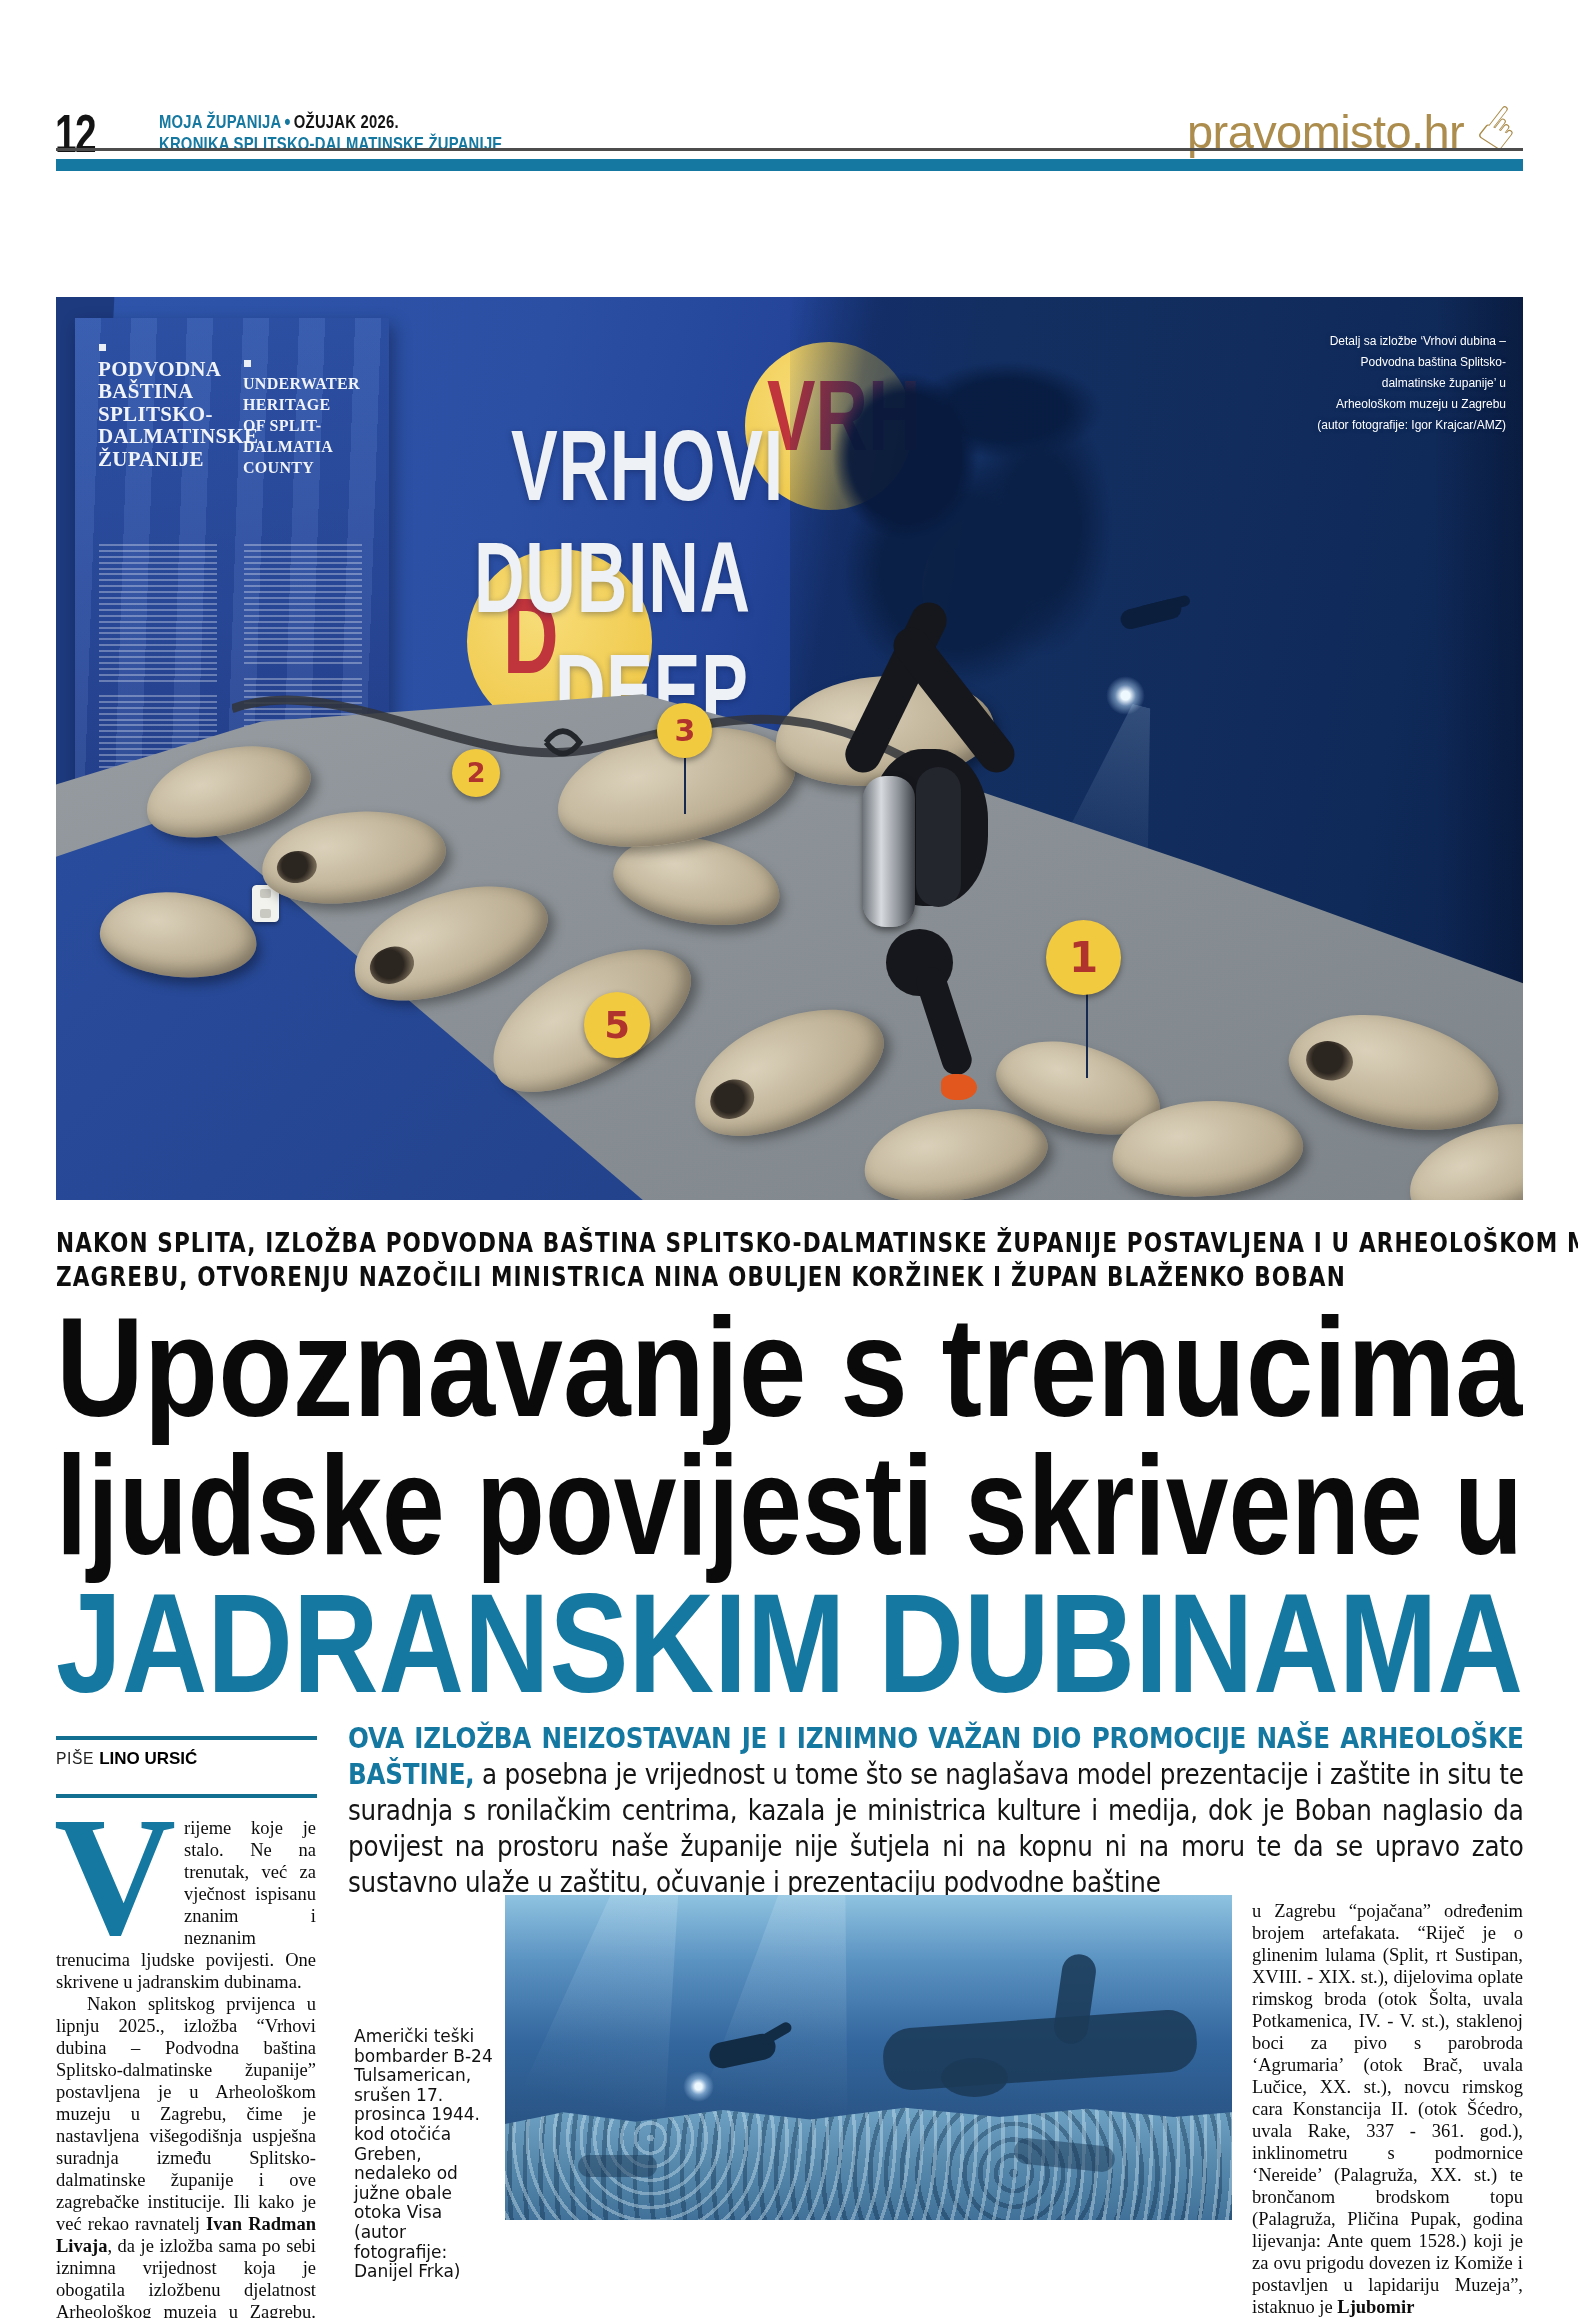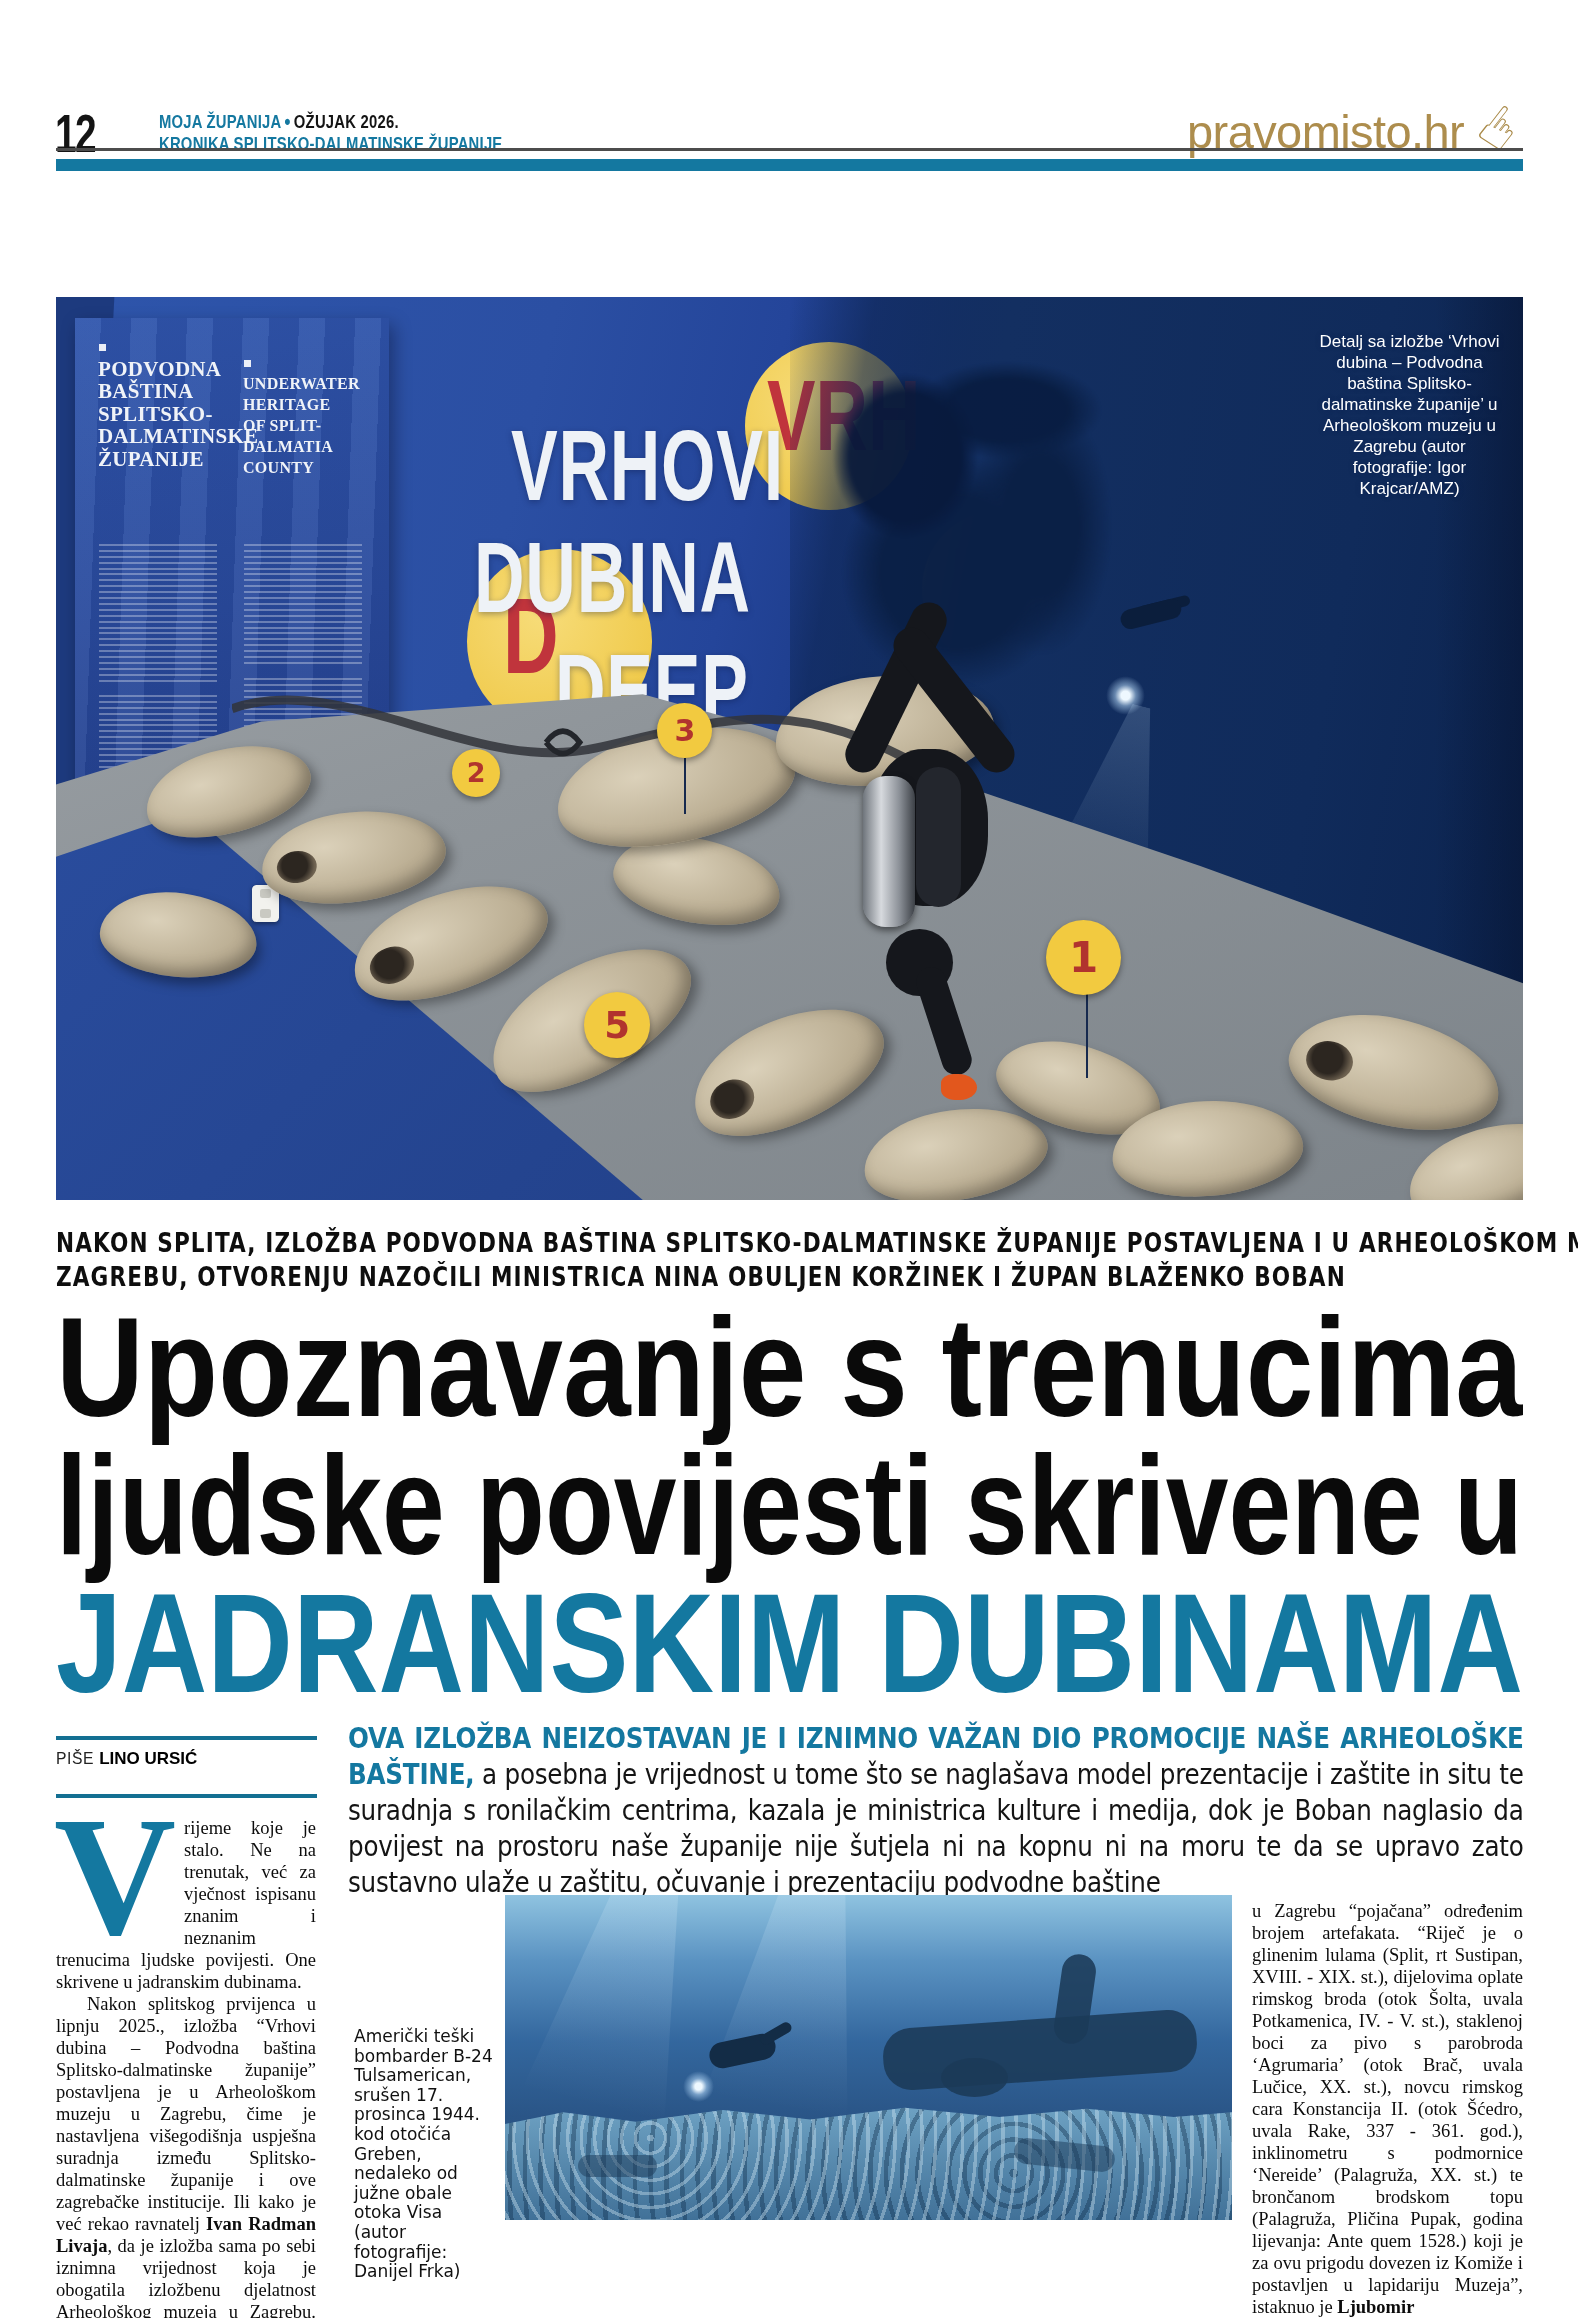--- a/index.html
+++ b/index.html
@@ -84,21 +84,21 @@
   .marker{position:absolute;background:#f2ca40;border-radius:50%;display:flex;align-items:center;
       justify-content:center;color:#b1332e;font-weight:700;box-shadow:0 2.8px 6.7px rgba(0,0,0,.4);
       font-family:"DejaVu Sans",sans-serif;}
   .stick{background:#16294e;width:2.2px;}
 
   .diver-part{background:#15171c;border-radius:34px;}
   .tank{background:linear-gradient(90deg,#6f757c,#d7dade 35%,#8b9097 70%,#3c4046);border-radius:22.4px;
       box-shadow:0 3.4px 7.9px rgba(0,0,0,.5);}
   .glove{background:#e2571d;border-radius:40% 60% 55% 45%;}
 
-  .hero-cap{right:17px;top:34px;width:193px;text-align:center;color:#ffffff;font-size:17px;
+  .hero-cap{right:17px;top:34px;width:193px;text-align:right;color:#ffffff;font-size:12px;
       line-height:21px;text-shadow:0 0 5.6px rgba(0,30,80,.35);}
 
   
   .standfirst{left:56px;top:1226px;width:1834px;transform:scaleX(.8);transform-origin:0 0;
       font-size:27px;font-weight:700;line-height:34px;color:#0e0e0e;letter-spacing:1.4px;
       font-family:"DejaVu Sans",sans-serif;white-space:nowrap;}
   .headline-svg{left:56px;top:1294px;}
   .headline-svg text{font-family:"Liberation Sans",sans-serif;font-weight:700;}
 
   

